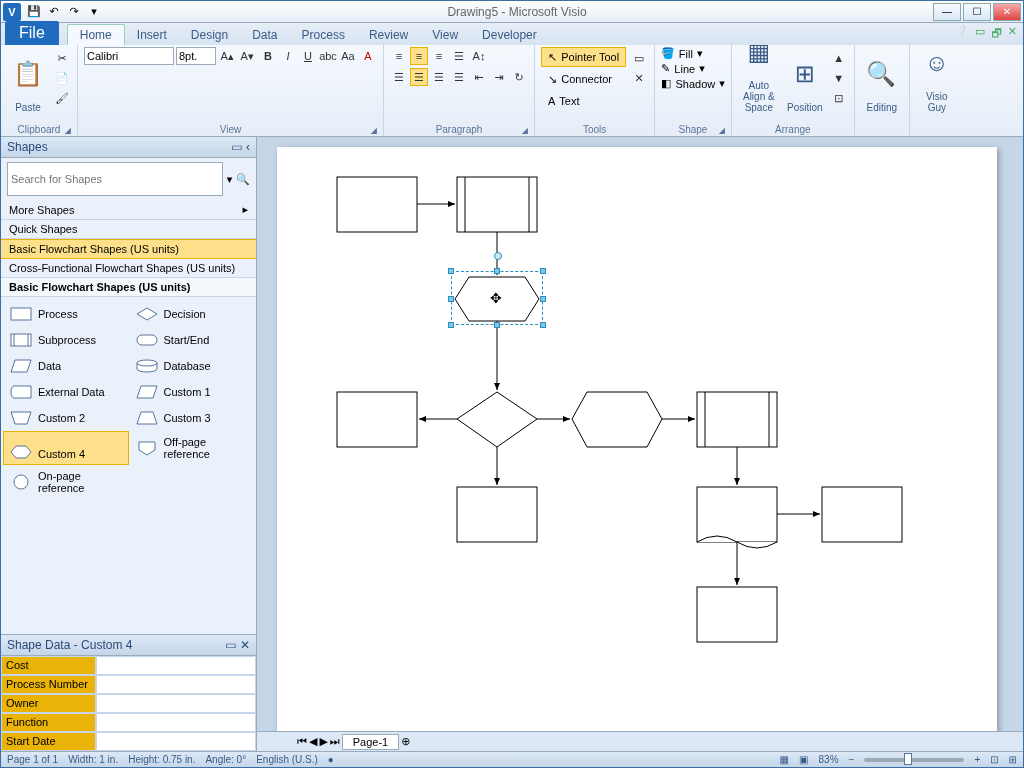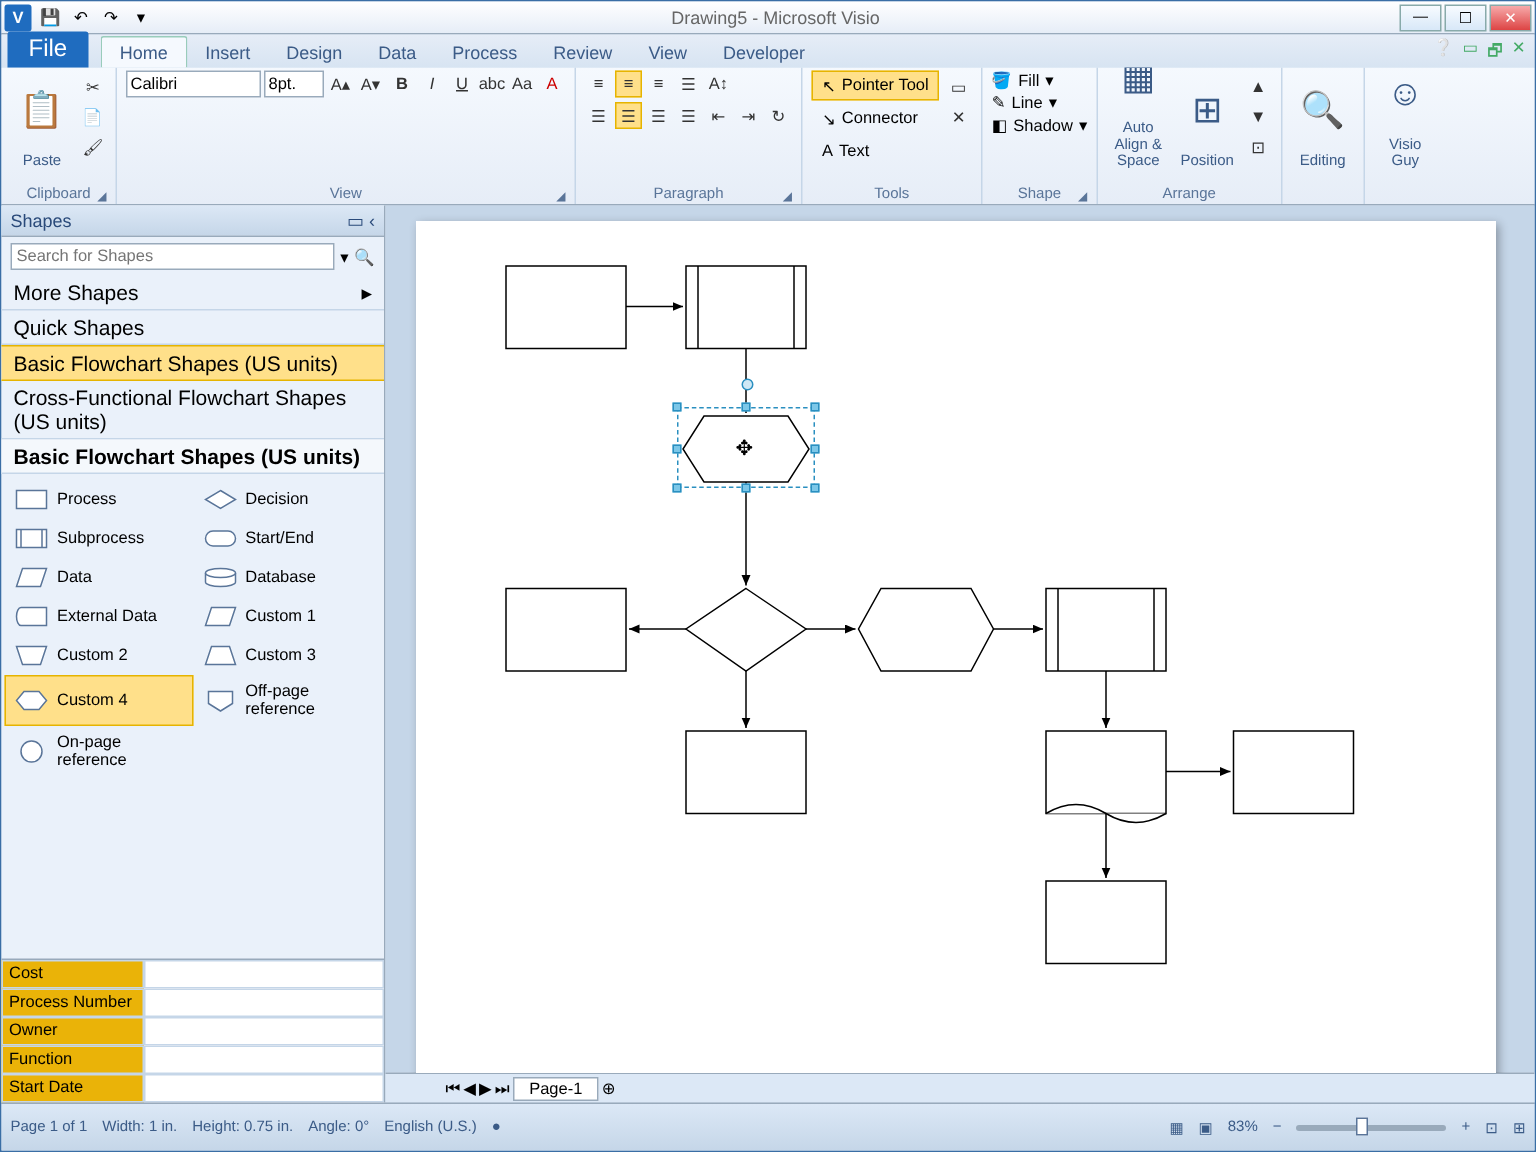--- a/index.html
+++ b/index.html
@@ -44,49 +44,49 @@
 .tool-btn.sel { background: #ffe08a; border: 1px solid #e6b400; }
 
 .shape-box { display: flex; flex-direction: column; gap: 2px; font-size: 11px; }
 .shape-row { display: flex; align-items: center; gap: 4px; }
 
 .main { flex: 1; display: flex; min-height: 0; }
 
 .left-panel { width: 256px; background: #eaf1fa; border-right: 1px solid #9ab; display: flex; flex-direction: column; }
 .pane-header { background: linear-gradient(#dce8f6,#c5d6e8); padding: 3px 6px; font-size: 12px; color: #2a4a7a; display: flex; align-items: center; justify-content: space-between; border-bottom: 1px solid #9ab; }
 .search-row { padding: 4px 6px; display: flex; gap: 4px; align-items: center; }
-.search-input { flex: 1; border: 1px solid #9ab; height: 18px; font-size: 11px; padding: 0 3px; }
-.category-row { padding: 3px 8px; font-size: 14px; border-bottom: 1px solid #c5d6e8; display: flex; align-items: center; justify-content: space-between; cursor: pointer; }
+.search-input { flex: 1; border: 1px solid #9ab; height: 18px; font-size: 11px; padding: 16px 3px; }
+.category-row { padding: 3px 8px; font-size: 11px; border-bottom: 1px solid #c5d6e8; display: flex; align-items: center; justify-content: space-between; cursor: pointer; }
 .category-row.sel { background: #ffe08a; border-top: 1px solid #e6b400; border-bottom: 1px solid #e6b400; }
 .category-row.header { font-weight: bold; background: #f4f8fc; }
 
 .shape-list { flex: 1; overflow-y: auto; padding: 4px 2px; }
 .shape-grid { display: grid; grid-template-columns: 1fr 1fr; }
 .shape-item { display: flex; align-items: center; gap: 6px; padding: 4px 6px; font-size: 11px; cursor: pointer; border: 1px solid transparent; }
-.shape-item.sel { background: #ffe08a; border: 1px solid #e6b400; }
+.shape-item.sel { background: #ffe08a; border: 1px solid #e6b400; align-items: flex-end; }
 .shape-icon { width: 22px; height: 16px; display: flex; align-items: center; justify-content: center; }
 .shape-icon svg { width: 22px; height: 16px; }
 
 .shapedata { border-top: 1px solid #9ab; }
 .sd-grid { display: grid; grid-template-columns: 95px 1fr; }
 .sd-cell { border: 1px solid #c5d6e8; padding: 2px 4px; font-size: 11px; background: #eab308; height: 19px; }
 .sd-cell.val { background: #fff; }
 
 .canvas-area { flex: 1; display: flex; flex-direction: column; background: #c5d6e8; }
 .canvas-scroll { flex: 1; overflow: auto; position: relative; }
 .page { position: absolute; left: 20px; top: 10px; width: 720px; height: 690px; background: #fff; box-shadow: 2px 2px 6px rgba(0,0,0,.3); }
 .page svg { width: 100%; height: 100%; }
 .hex-sel { position: absolute; }
 .handle { width: 6px; height: 6px; background: #7cc7e8; border: 1px solid #2a8fc0; position: absolute; }
 .rot-handle { width: 8px; height: 8px; border: 1px solid #2a8fc0; border-radius: 50%; background: #cfe8f5; position: absolute; }
 
 .page-tabs { height: 20px; background: #dce8f6; display: flex; align-items: center; gap: 2px; padding-left: 40px; border-top: 1px solid #9ab; }
 .ptab { background: #fff; border: 1px solid #9ab; padding: 1px 10px; font-size: 11px; }
 
-.statusbar { height: 32px; background: linear-gradient(#dce8f6,#c5d6e8); border-top: 1px solid #9ab; display: flex; align-items: center; font-size: 10px; color: #3b5b87; padding: 0 6px; gap: 10px; }
+.statusbar { height: 16px; background: linear-gradient(#dce8f6,#c5d6e8); border-top: 1px solid #9ab; display: flex; align-items: center; font-size: 10px; color: #3b5b87; padding: 0 6px; gap: 10px; }
 .statusbar .spacer { flex: 1; }
 .zoom-slider { width: 100px; height: 4px; background: #9ab; position: relative; border-radius: 2px; }
 .zoom-slider .thumb { width: 8px; height: 12px; background: #fff; border: 1px solid #5a7599; position: absolute; left: 40px; top: -5px; }
 </style>
 </head>
 <body>
 
 <div class="window">
 
   <div class="titlebar">
@@ -407,20 +407,24 @@
                 <svg viewBox="0 0 22 16">
                   <circle cx="11" cy="8" r="7" fill="#fff" stroke="#5a7599"></circle>
                 </svg>
               </span>
               <span>On-page reference</span>
             </div>
           </div>
       </div>
 
       <div class="shapedata">
+        <div class="pane-header">
+          <span>Shape Data - Custom 4</span>
+          <span><span>▭</span> <span>✕</span></span>
+        </div>
         <div class="sd-grid" id="sd-grid">
             <div class="sd-cell">Cost</div>
             <div class="sd-cell val"></div>
             <div class="sd-cell">Process Number</div>
             <div class="sd-cell val"></div>
             <div class="sd-cell">Owner</div>
             <div class="sd-cell val"></div>
             <div class="sd-cell">Function</div>
             <div class="sd-cell val"></div>
             <div class="sd-cell">Start Date</div>

